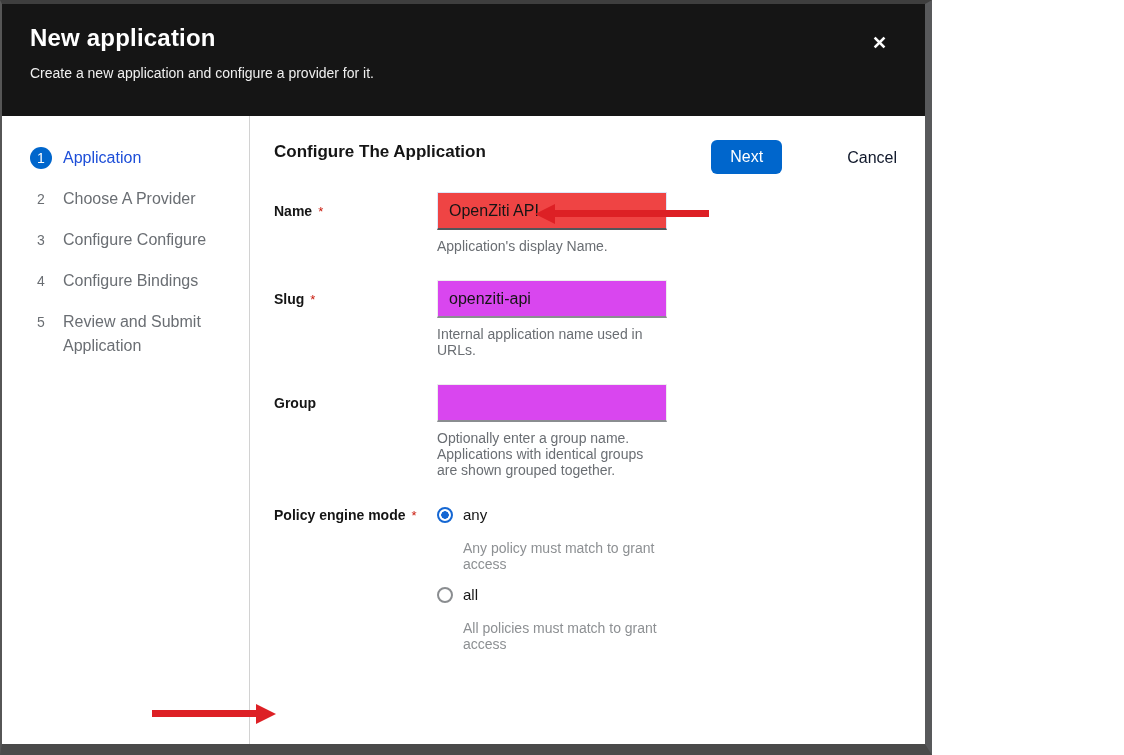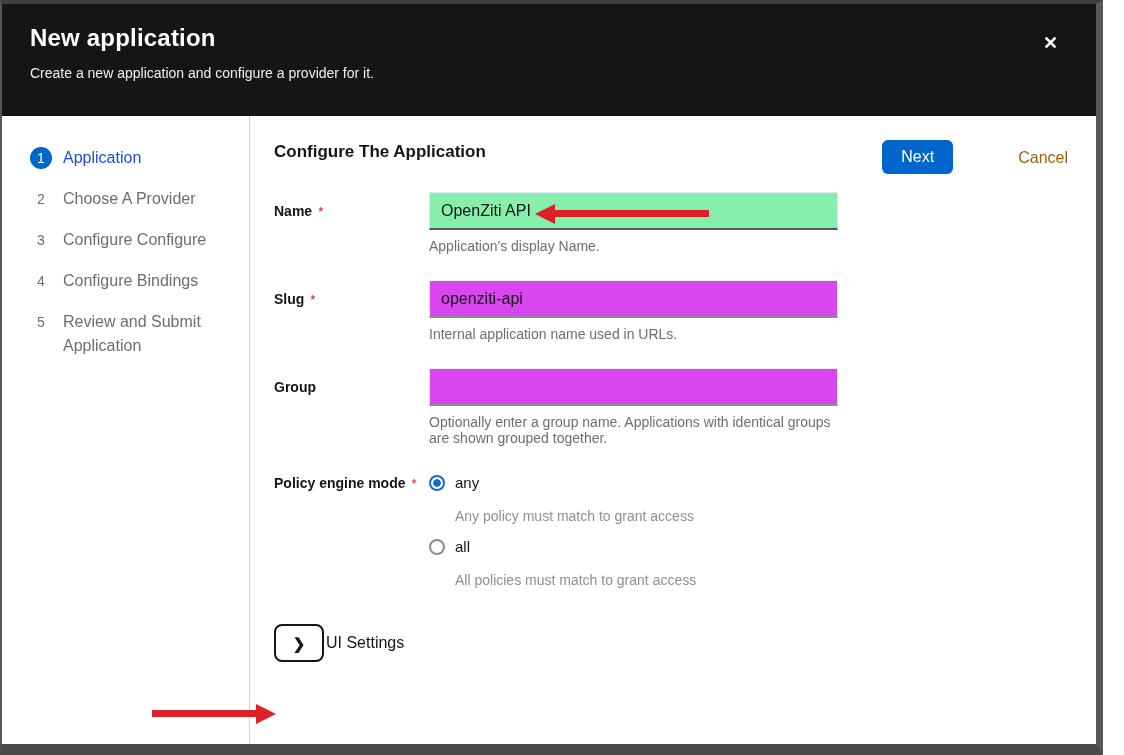--- a/index.html
+++ b/index.html
@@ -1,18 +1,18 @@
 <!DOCTYPE html>
 <html><head>
 <meta charset="utf-8">
 <style>
   * { margin:0; padding:0; box-sizing:border-box; }
   body { font-family:"Liberation Sans", sans-serif; background:#ffffff; }
   .screen {
-    position:relative; width:1103px; height:755px; background:#ffffff;
+    position:relative; width:932px; height:755px; background:#ffffff;
     border-top:4px solid #3e3e3e; border-left:2px solid #565656;
     border-right:7px solid #58595b; border-bottom:11px solid #4a4a4a;
     overflow:hidden;
   }
   
   .modal-header {
     height:112px; background:#151515; color:#ffffff;
     padding:20px 28px 0 28px; position:relative;
   }
   .modal-title { font-size:24px; font-weight:700; letter-spacing:.2px; }
@@ -32,33 +32,33 @@
     flex:0 0 22px; height:22px; border-radius:50%; text-align:center;
     line-height:22px; font-size:14px; color:#6a6e73; margin-right:11px; margin-top:1px;
   }
   .step.active .step-num { background:#0066cc; color:#ffffff; }
   .step-label { font-size:16px; color:#6a6e73; line-height:24px; max-width:158px; }
   .step.active .step-label { color:#1d4ed8; }
   
   .content-col { flex:1; display:flex; flex-direction:row; }
   .content { height:546px; overflow:hidden; padding:26px 20px 0 24px; }
   .content-heading { font-size:17px; font-weight:600; color:#151515; margin-bottom:30px; }
-  .form-row { display:flex; margin-bottom:26px; }
+  .form-row { display:flex; margin-bottom:26px;gap:8px; }
   .label-col { flex:0 0 155px; padding-top:10px; }
   .field-label { font-size:14px; font-weight:700; color:#151515; }
   .req { color:#c9190b; font-size:13px; margin-left:6px; font-weight:400; }
   .field-col { flex:1; position:relative; }
   .text-input {
     width:100%; height:38px; font-size:16px; color:#151515;
     font-family:"Liberation Sans", sans-serif;
     padding:0 11px; background:#d946ef;
     border:1px solid #ededed; border-bottom:2px solid #8a8d90; outline:none;
   }
   .text-input.highlighted {
-    background:#86efac; border:1px solid #dde6fa; border-bottom:2px solid #53565a;
+    background:#ef4444; border:1px solid #dde6fa; border-bottom:2px solid #53565a;
   }
   .helper { font-size:14px; color:#6a6e73; margin-top:8px; }
   
   .radio-group { padding-top:2px; }
   .radio-line { display:flex; align-items:center; margin-bottom:6px; cursor:pointer; }
   .radio-circle {
     width:16px; height:16px; border-radius:50%;
     border:2px solid #8a8d90; background:#ffffff; margin-right:10px; flex:0 0 16px;
   }
   .radio-line.checked .radio-circle {
@@ -76,21 +76,21 @@
   }
   .expander-label { font-size:16px; color:#151515; margin-left:2px; }
   
   .content-separator { height:7px; background:#efefef; }
   .modal-footer { height:75px; padding:24px 28px 0 24px; display:flex; align-items:flex-start; }
   .btn-primary {
     background:#0066cc; color:#ffffff; border:none; border-radius:6px;
     font-size:16px; font-family:"Liberation Sans", sans-serif;
     padding:8px 19px; cursor:pointer;
   }
-  .link-cancel { font-size:16px; color:#a16207; text-decoration:none; margin-left:65px; padding-top:9px; cursor:pointer; }
+  .link-cancel { font-size:16px; color:#0f172a; text-decoration:none; margin-left:65px; padding-top:9px; cursor:pointer; }
   
   .anno-arrow { position:absolute; z-index:10; height:20px; }
   .arrow-name { left:533px; top:200px; width:174px; }
   .arrow-next { left:150px; top:700px; width:124px; }
   .arrow-shaft { position:absolute; top:6px; height:7px; background:#dd2025; }
   .arrow-name .arrow-shaft { left:19px; width:155px; }
   .arrow-next .arrow-shaft { left:0; width:105px; }
   .arrow-head { position:absolute; top:0; width:0; height:0;
     border-top:10px solid transparent; border-bottom:10px solid transparent; }
   .arrow-name .arrow-head { left:0; border-right:20px solid #dd2025; }

